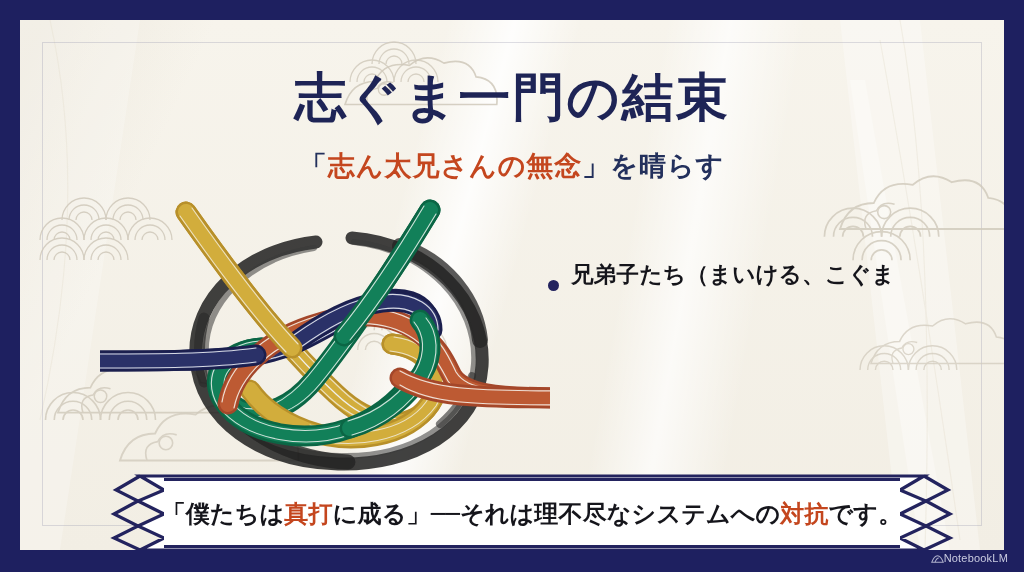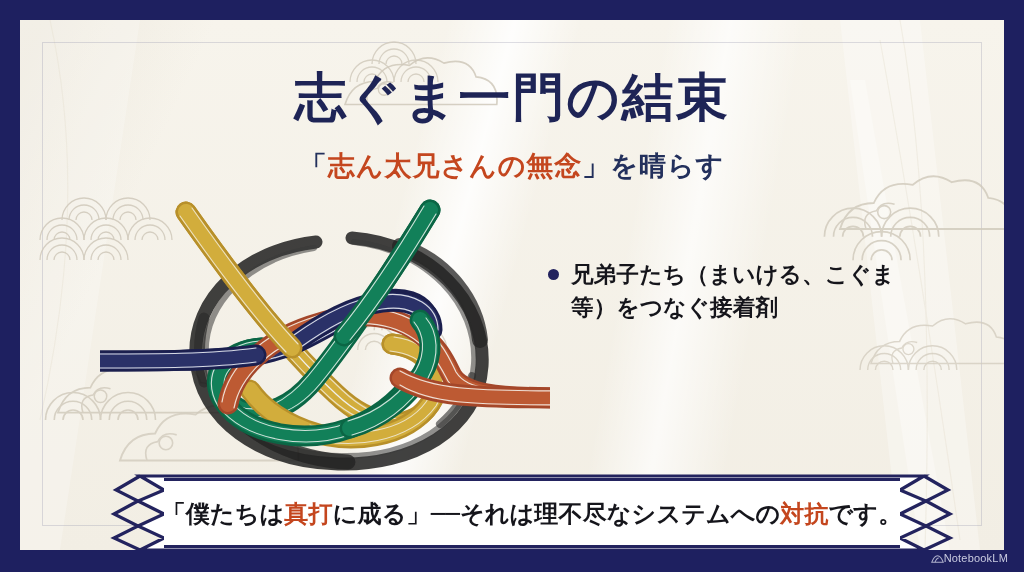--- a/index.html
+++ b/index.html
@@ -77,21 +77,21 @@
 
   
   .bg-deco{position:absolute;inset:0;z-index:2;pointer-events:none;}
 
   
   .bullets{
     position:absolute;left:528px;top:238px;width:430px;
     z-index:6;
   }
   .bullet-row{
-    display:flex;align-items:flex-start;
+    display:flex;align-items:flex-end;
     margin-bottom:18px;
   }
   .bullet-dot{
     flex:0 0 auto;
     width:11px;height:11px;border-radius:50%;
     background:#23235e;
     margin-top:11px;margin-right:12px;
   }
   .bullet-text{
     font-family:"DejaVu Sans","Liberation Sans",sans-serif;
@@ -341,21 +341,20 @@
         </g>
       </svg>
     </div>
 
     <div class="bullets">
 
       <div class="bullet-row">
         <span class="bullet-dot"></span>
         <div class="bullet-text">
           <div>兄弟子たち（まいける、こぐま</div>
-          <div>等）をつなぐ接着剤</div>
         </div>
       </div>
 
 
     </div>
 
     <div class="banner">
       <svg viewBox="0 0 876 86" preserveAspectRatio="none">
 
         <path d="M46 6 L22 20 L44 31 L20 44 L44 56 L20 68 L46 80" fill="none" stroke="#23235e" stroke-width="3.2" stroke-linejoin="miter"></path>

